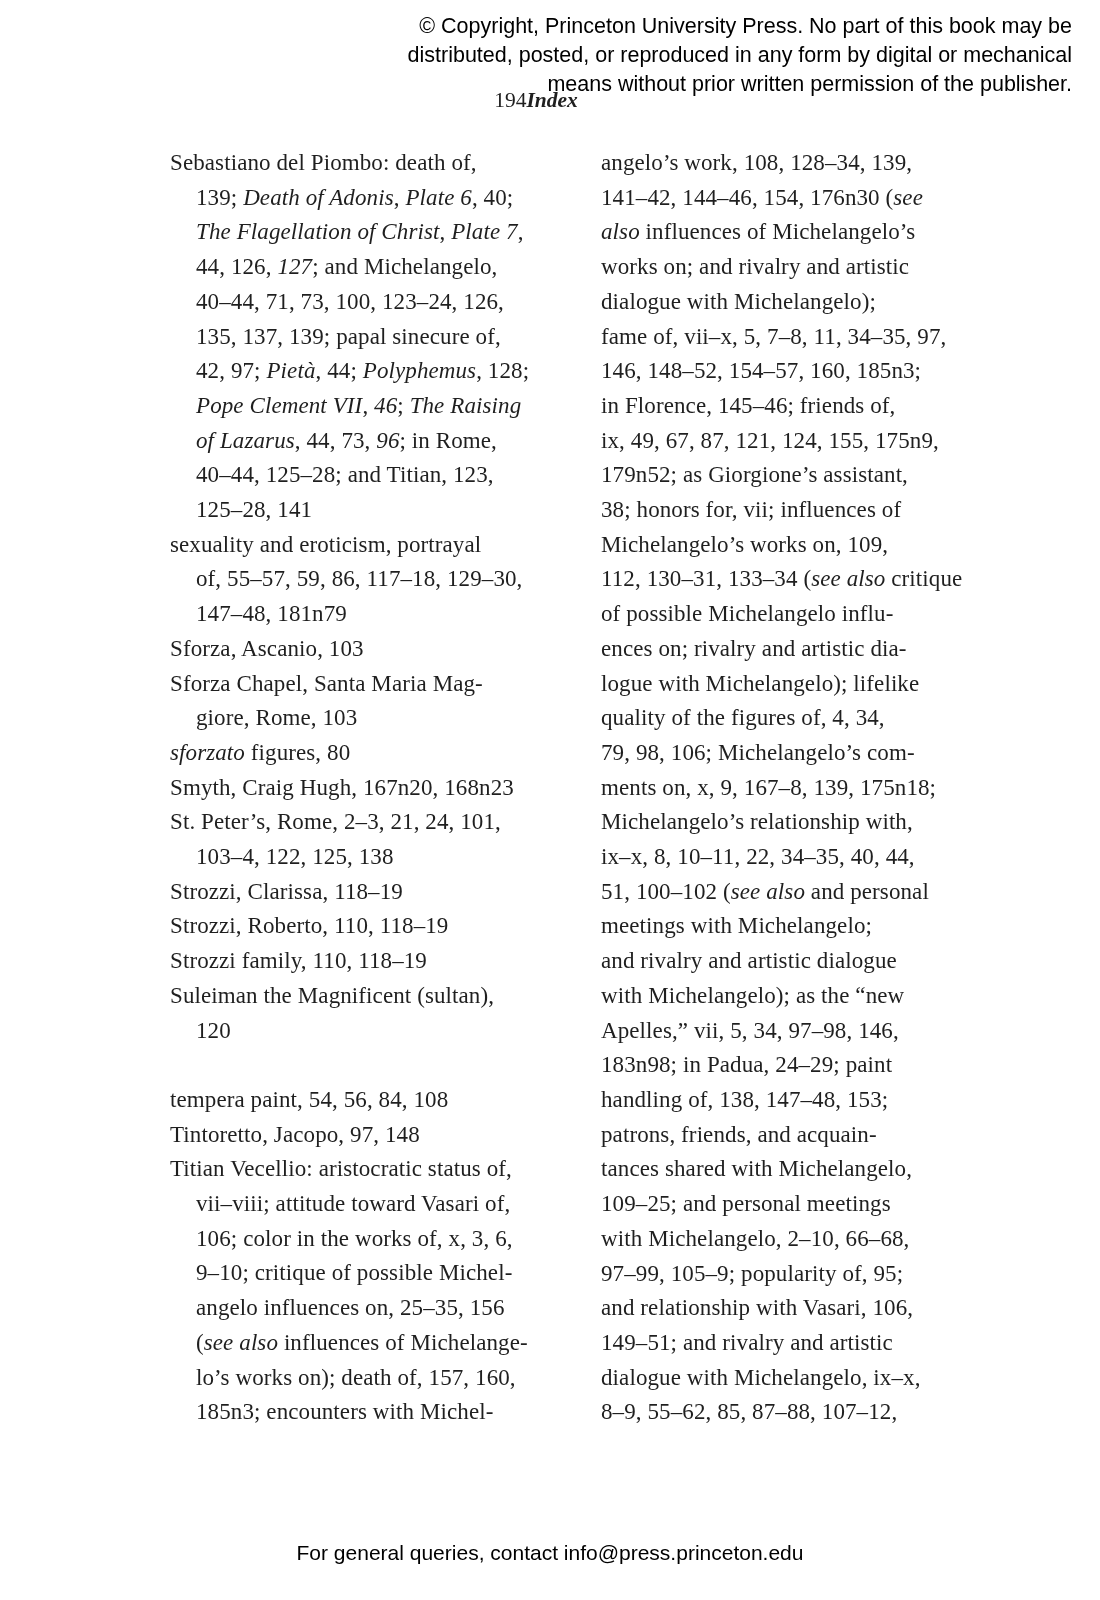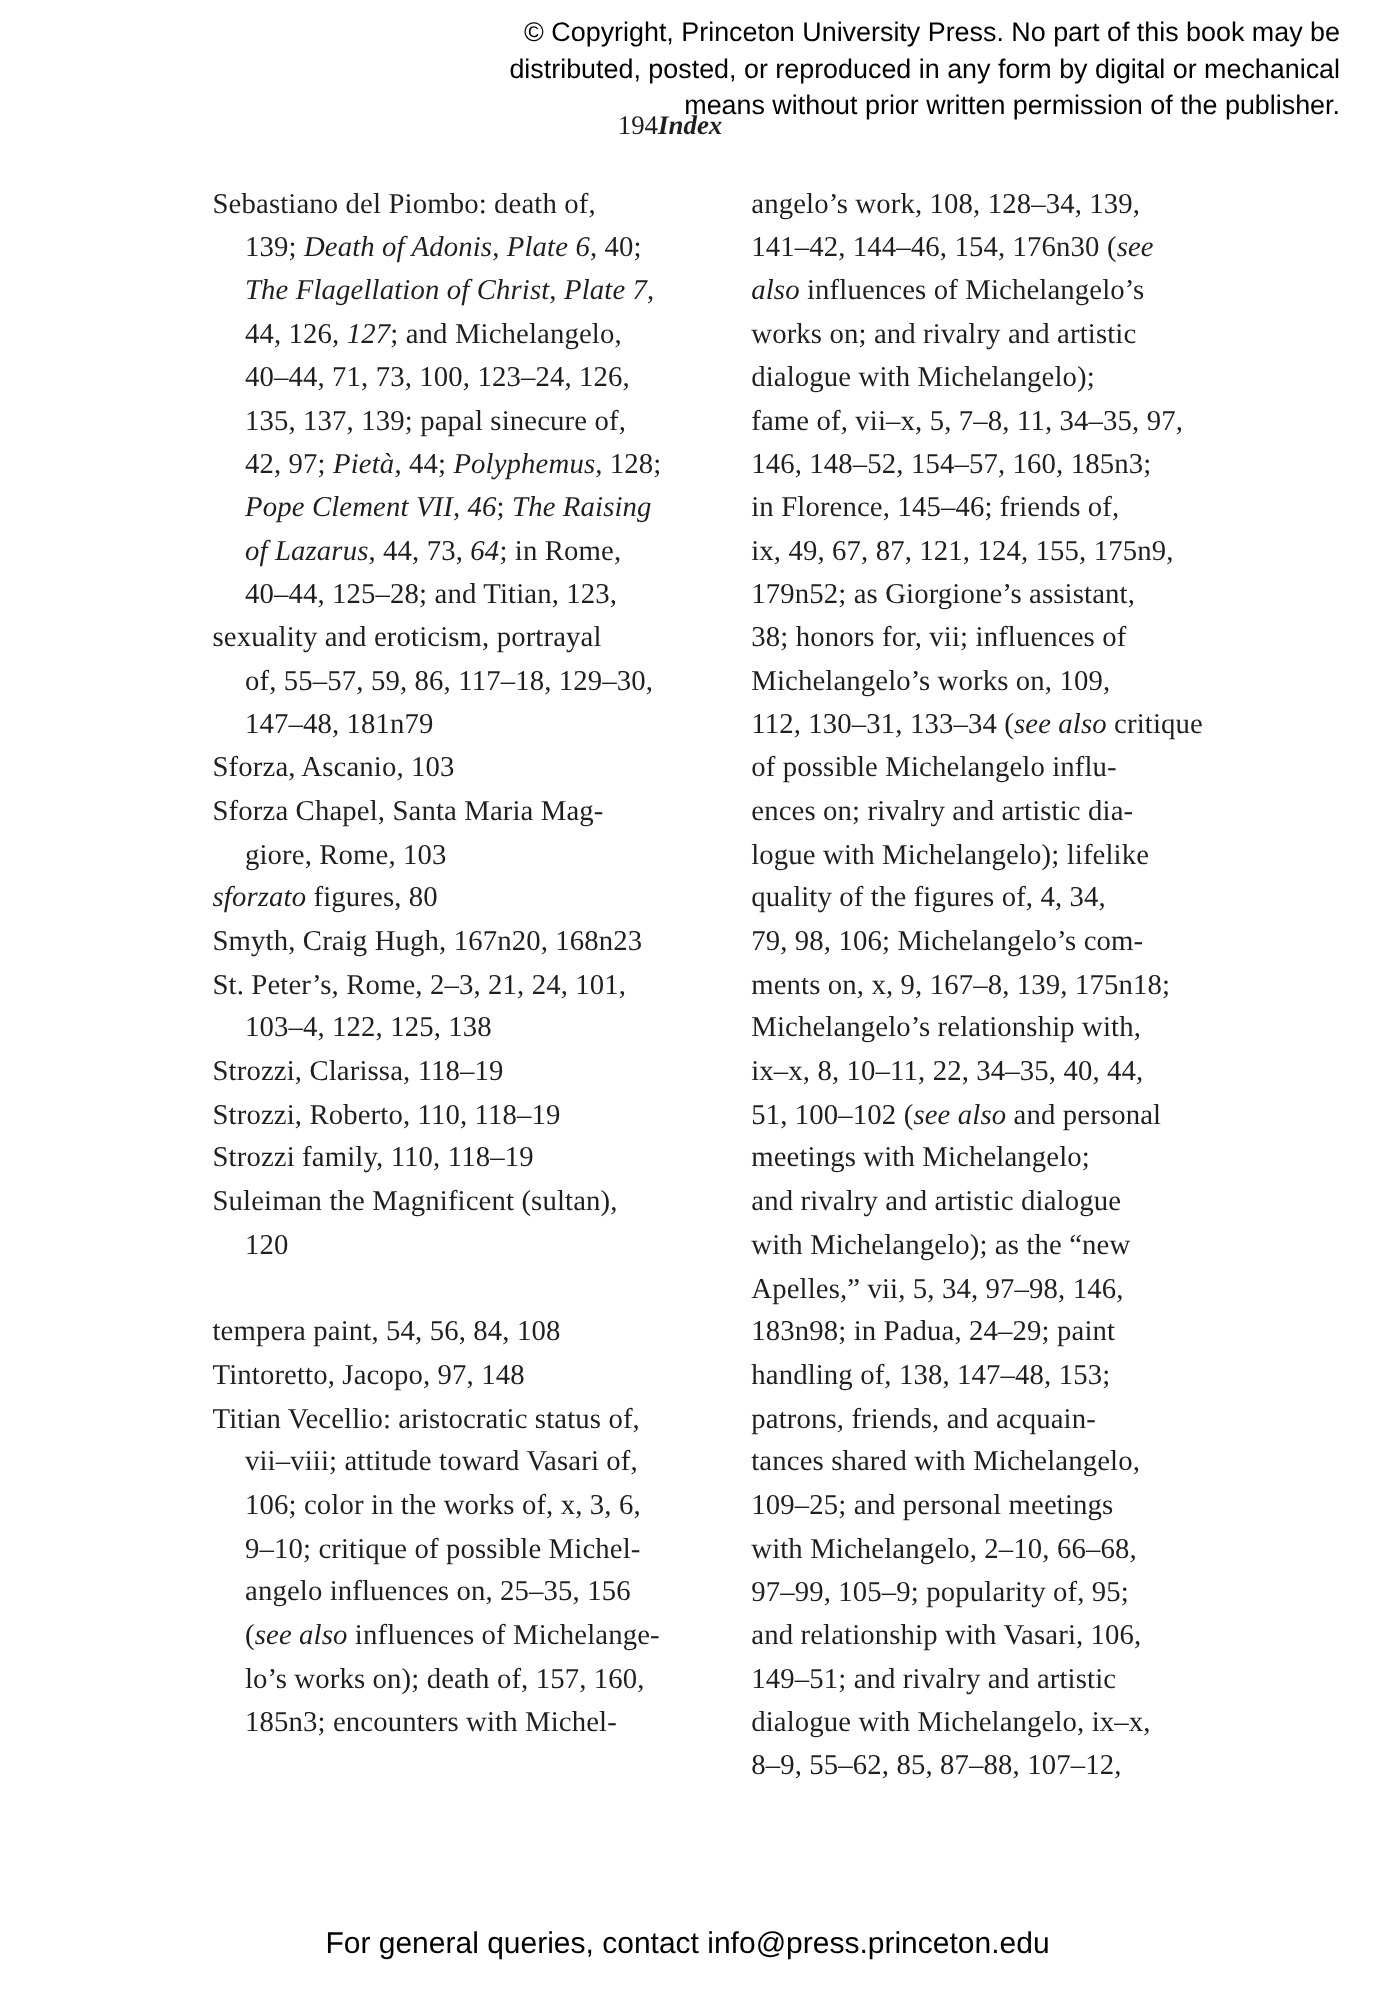--- a/index.html
+++ b/index.html
@@ -41,21 +41,21 @@
   .col-right { left: 575px; width: 400px; }
   .line { white-space: nowrap; }
   .line.cont { padding-left: 26px; }
   .line.blank { height: 34.7px; }
   .line em { font-style: italic; text-align: right; }
   .footer {
     position: absolute;
     top: 1541px; left: 0; width: 1100px;
     text-align: center;
     font-family: "Liberation Sans", sans-serif;
-    font-size: 24px;
+    font-size: 21px;
     color: #000000;
   }
 </style>
 </head>
 <body>
 
 <div>
 
   <div class="copyright">
     <div>© Copyright, Princeton University Press. No part of this book may be</div>
@@ -70,22 +70,23 @@
 
   <div class="col col-left">
       <div class="line">Sebastiano del Piombo: death of,</div>
       <div class="line cont">139; <em>Death of Adonis</em>, <em>Plate 6</em>, 40;</div>
       <div class="line cont"><em>The Flagellation of Christ</em>, <em>Plate 7</em>,</div>
       <div class="line cont">44, 126, <em>127</em>; and Michelangelo,</div>
       <div class="line cont">40–44, 71, 73, 100, 123–24, 126,</div>
       <div class="line cont">135, 137, 139; papal sinecure of,</div>
       <div class="line cont">42, 97; <em>Pietà</em>, 44; <em>Polyphemus</em>, 128;</div>
       <div class="line cont"><em>Pope Clement VII</em>, <em>46</em>; <em>The Raising</em></div>
-      <div class="line cont"><em>of Lazarus</em>, 44, 73, <em>64</em>; in Rome,</div>
+      <div class="line cont"><em>of Lazarus</em>, 44, 73, <em>96</em>; in Rome,</div>
       <div class="line cont">40–44, 125–28; and Titian, 123,</div>
+      <div class="line cont">125–28, 141</div>
       <div class="line">sexuality and eroticism, portrayal</div>
       <div class="line cont">of, 55–57, 59, 86, 117–18, 129–30,</div>
       <div class="line cont">147–48, 181n79</div>
       <div class="line">Sforza, Ascanio, 103</div>
       <div class="line">Sforza Chapel, Santa Maria Mag-</div>
       <div class="line cont">giore, Rome, 103</div>
       <div class="line"><em>sforzato</em> figures, 80</div>
       <div class="line">Smyth, Craig Hugh, 167n20, 168n23</div>
       <div class="line">St. Peter’s, Rome, 2–3, 21, 24, 101,</div>
       <div class="line cont">103–4, 122, 125, 138</div>

